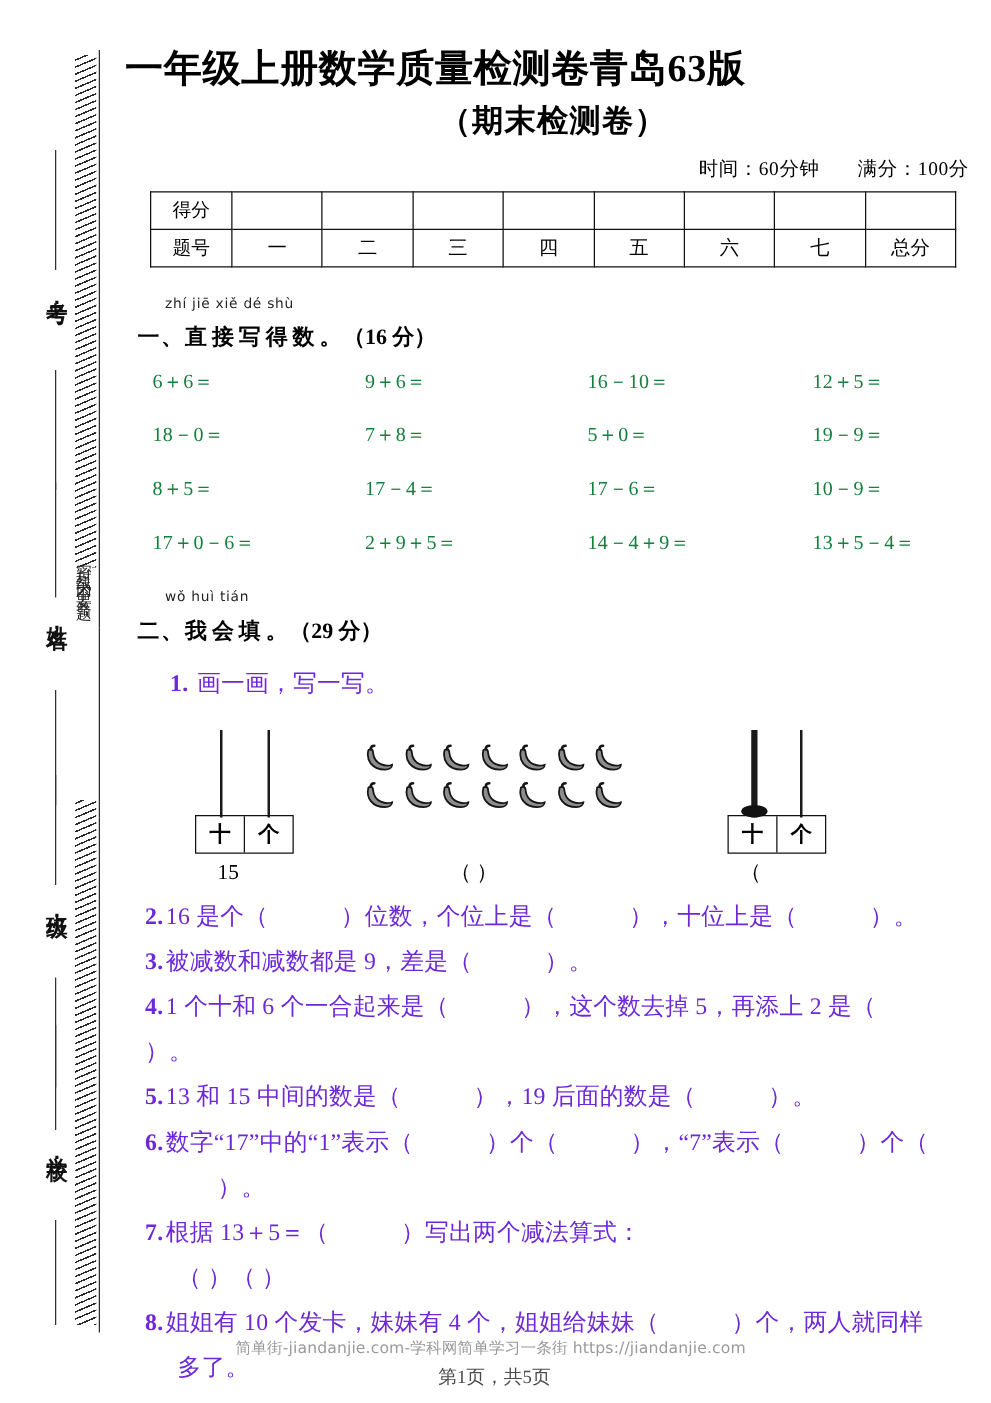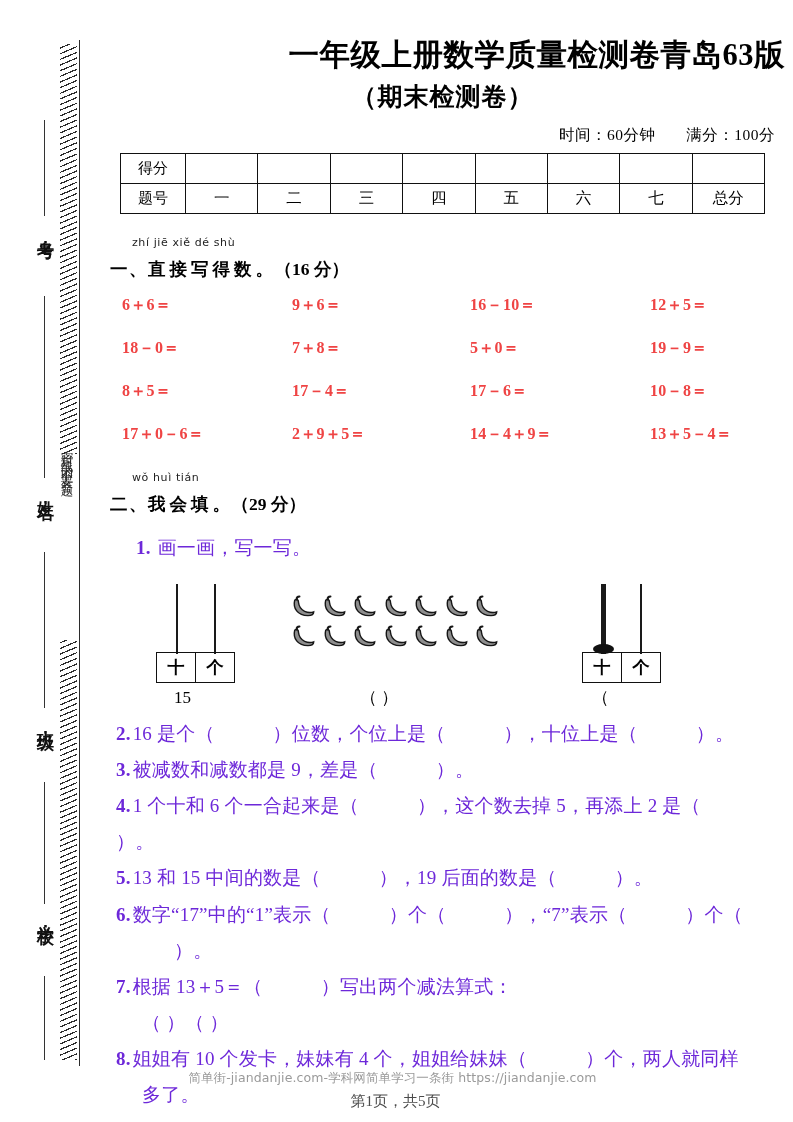--- a/index.html
+++ b/index.html
@@ -98,21 +98,21 @@
   #sheet {
     position: absolute;
     left: 92px; top: 0;
     width: 701px;
     height: 1122px;
   }
 
   #title-main {
     margin: 0;
     padding: 38px 8px 0 8px;
-    text-align: right;
+    text-align: left;
     font-size: 30.5px;
     font-weight: 700;
     letter-spacing: 0.5px;
     line-height: 1.18;
     color: #000;
   }
   #title-sub {
     margin: 6px 0 0 0;
     text-align: center;
     font-size: 25px;
@@ -177,23 +177,22 @@
   #arith-grid {
     margin: 14px 0 0 30px;
     width: 648px;
     display: grid;
     grid-template-columns: 170px 178px 180px 120px;
     row-gap: 22px;
   }
   .arith-item {
     font-size: 16px;
     letter-spacing: 0.3px;
-    color: #ef4444;
+    color: #15803d;
     white-space: nowrap;
-    font-weight: bold;
   }
 
   
   .q {
     margin: 0 0 0 24px;
     font-size: 19px;
     line-height: 1.9;
     color: #6d28d9;
     letter-spacing: 0.2px;
   }
@@ -357,21 +356,21 @@
     <div class="arith-item">9＋6＝</div>
     <div class="arith-item">16－10＝</div>
     <div class="arith-item">12＋5＝</div>
     <div class="arith-item">18－0＝</div>
     <div class="arith-item">7＋8＝</div>
     <div class="arith-item">5＋0＝</div>
     <div class="arith-item">19－9＝</div>
     <div class="arith-item">8＋5＝</div>
     <div class="arith-item">17－4＝</div>
     <div class="arith-item">17－6＝</div>
-    <div class="arith-item">10－8＝</div>
+    <div class="arith-item">10－9＝</div>
     <div class="arith-item">17＋0－6＝</div>
     <div class="arith-item">2＋9＋5＝</div>
     <div class="arith-item">14－4＋9＝</div>
     <div class="arith-item">13＋5－4＝</div>
   </div>
 
   <div class="section" style="margin-top:26px;">
     <div class="pinyin">wǒ huì tián</div>
     <div class="sec-title">
       <span>二、</span><span class="sp">我会填</span><span>。</span><span class="sec-pts">（29 分）</span>

